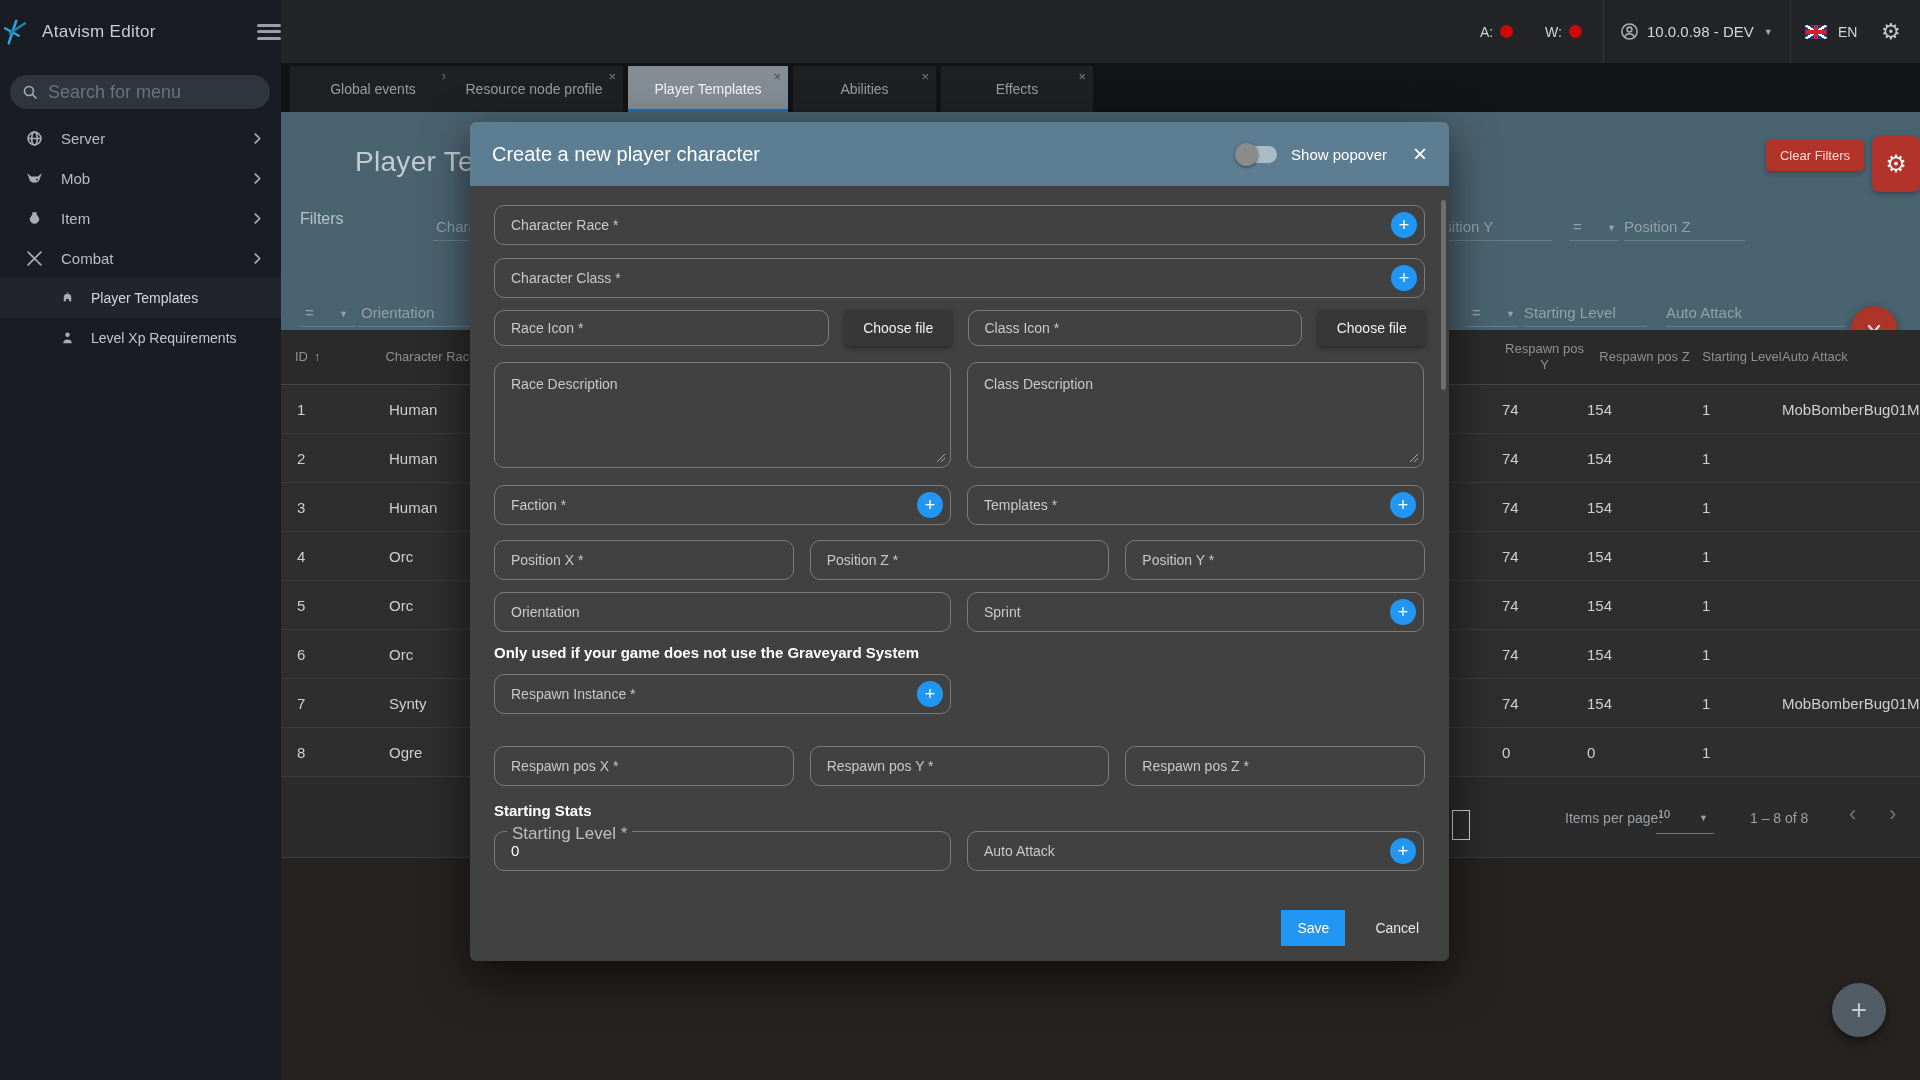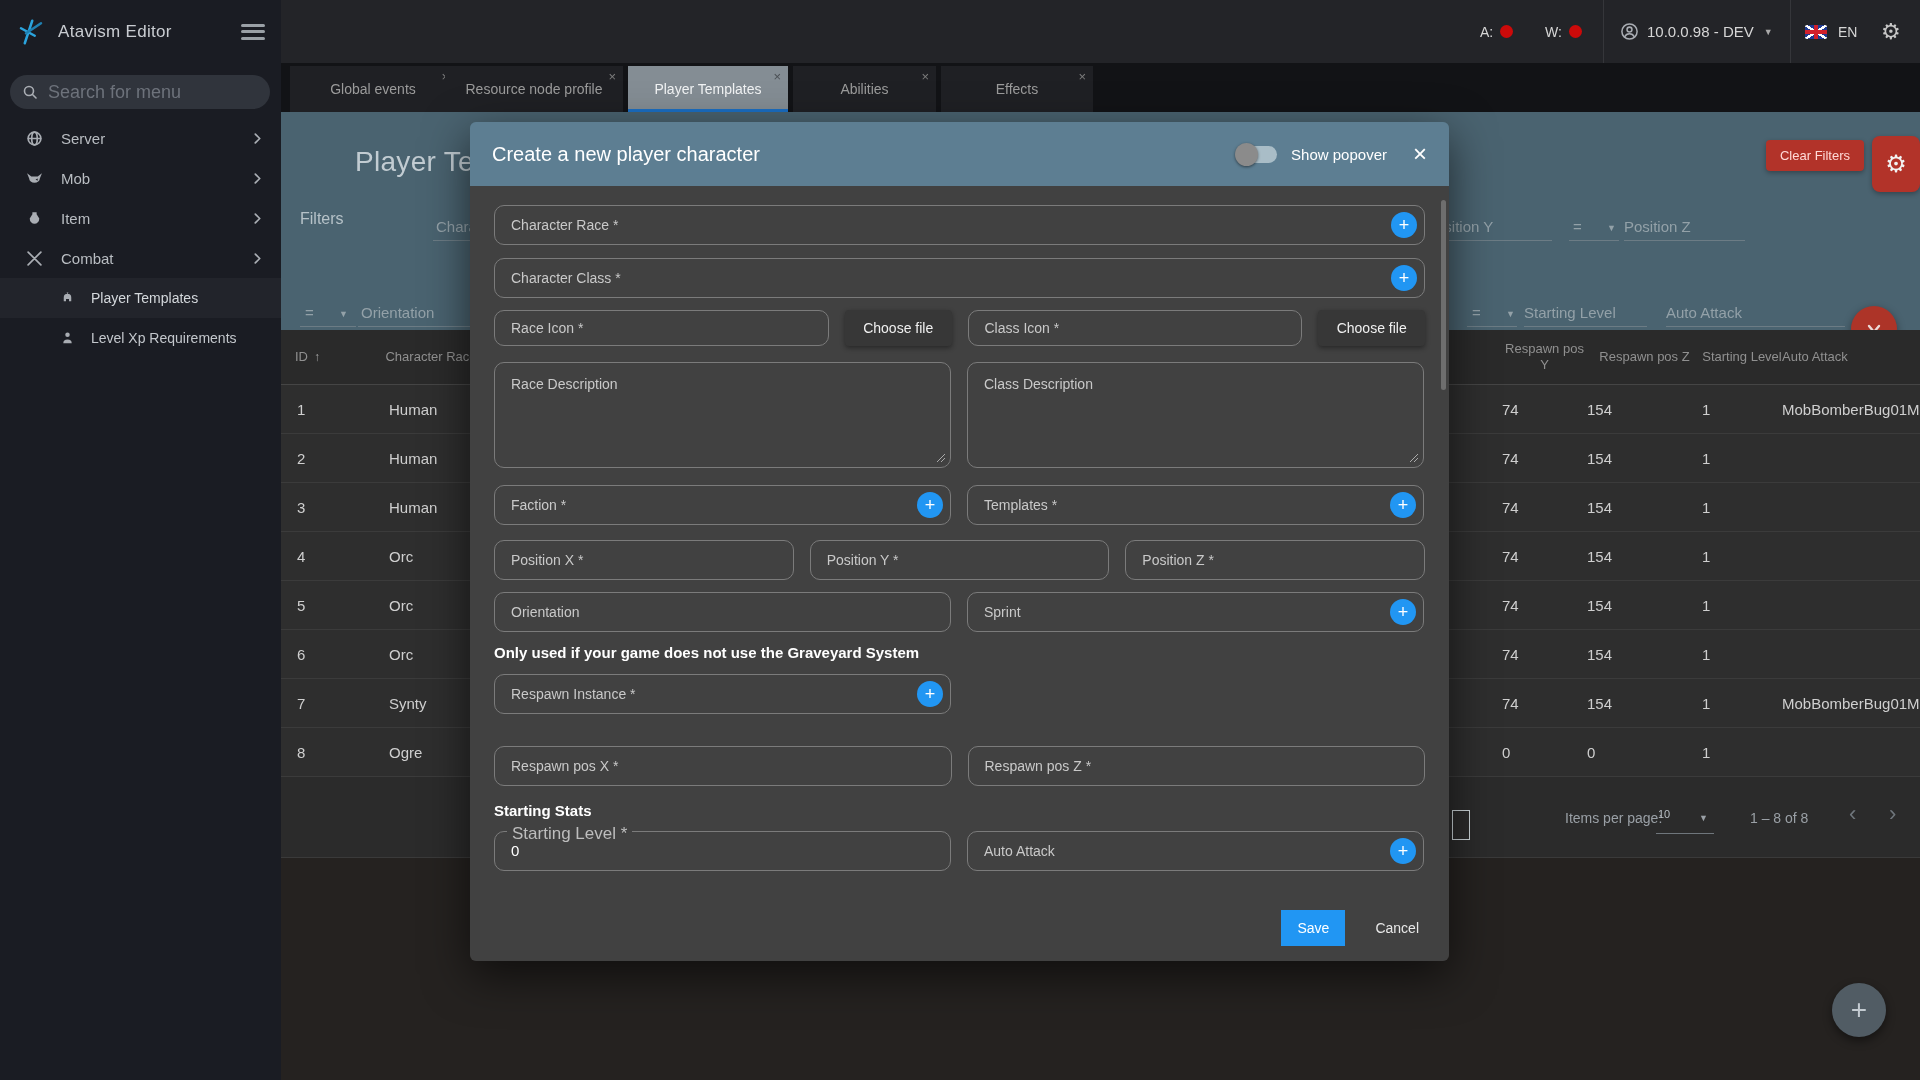--- a/index.html
+++ b/index.html
@@ -5,21 +5,21 @@
   * { margin:0; padding:0; box-sizing:border-box; }
   html,body { width:1920px; height:1080px; }
   body {
     position:relative; overflow:hidden;
     background:#252220;
     font-family:"Liberation Sans", sans-serif;
     -webkit-font-smoothing:antialiased;
   }
   
   .sidebar { position:absolute; left:0; top:0; width:281px; height:1080px; background:#1a1c23; z-index:2; }
-  .logo-row { position:relative; height:63px; display:flex; align-items:center; padding:0 16px; }
+  .logo-row { position:relative; height:63px; display:flex; align-items:center; padding:0 0; }
   .logo-mark { width:30px; height:30px; flex:0 0 auto; }
   .logo-title { margin-left:12px; font-size:17px; color:#c9ccd1; letter-spacing:.3px; }
   .hamburger { margin-left:auto; width:24px; height:16px; display:flex; flex-direction:column; justify-content:space-between; cursor:pointer; }
   .hamburger span { display:block; height:3px; border-radius:2px; background:#9aa0a6; }
   .search-pill { position:absolute; left:10px; top:75px; width:260px; height:34px; border-radius:17px; background:#30343c; display:flex; align-items:center; padding:0 12px; }
   .search-pill input { background:transparent; border:none; outline:none; color:#aeb2ba; font-size:18px; margin-left:10px; width:200px; font-family:"Liberation Sans",sans-serif; }
   .search-pill input::placeholder { color:#6d727b; }
   .menu { position:absolute; left:0; top:118px; width:281px; }
   .mitem { height:40px; display:flex; align-items:center; padding:0 18px 0 26px; cursor:pointer; color:#b9bdc2; font-size:15px; }
   .mitem .micon { width:17px; height:17px; margin-right:18px; flex:0 0 auto; }
@@ -443,24 +443,24 @@
         <span class="flabel">Templates *</span>
         <button class="plus-btn">+</button>
       </div>
     </div>
 
     <div class="frow" style="margin-top:15px">
       <div class="field third">
           <span class="flabel">Position X *</span>
         </div>
       <div class="field third">
-          <span class="flabel">Position Y *</span>
+          <span class="flabel">Position Z *</span>
         </div>
       <div class="field third">
-          <span class="flabel">Position Z *</span>
+          <span class="flabel">Position Y *</span>
         </div>
     </div>
 
     <div class="frow" style="margin-top:12px">
       <div class="field half">
         <span class="flabel">Orientation</span>
       </div>
       <div class="field half">
         <span class="flabel">Sprint</span>
         <button class="plus-btn">+</button>
@@ -472,20 +472,23 @@
     <div class="field half" style="margin-top:13px">
       <span class="flabel">Respawn Instance *</span>
       <button class="plus-btn">+</button>
     </div>
 
     <div class="frow" style="margin-top:32px">
       <div class="field third">
           <span class="flabel">Respawn pos X *</span>
         </div>
       <div class="field third">
+          <span class="flabel">Respawn pos Y *</span>
+        </div>
+      <div class="field third">
           <span class="flabel">Respawn pos Z *</span>
         </div>
     </div>
 
     <div class="sect-title" style="margin-top:16px">Starting Stats</div>
 
     <div class="frow" style="margin-top:12px">
       <div class="notched">
         <span class="nlegend">Starting Level *</span>
         <span class="nvalue">0</span>

